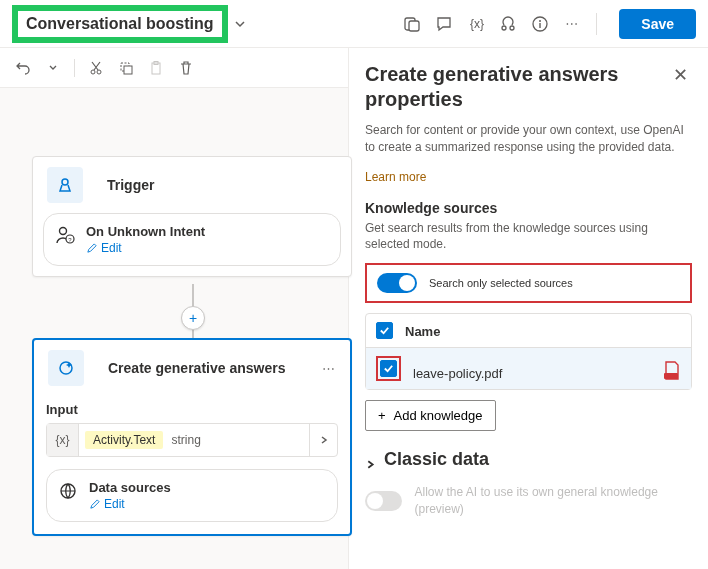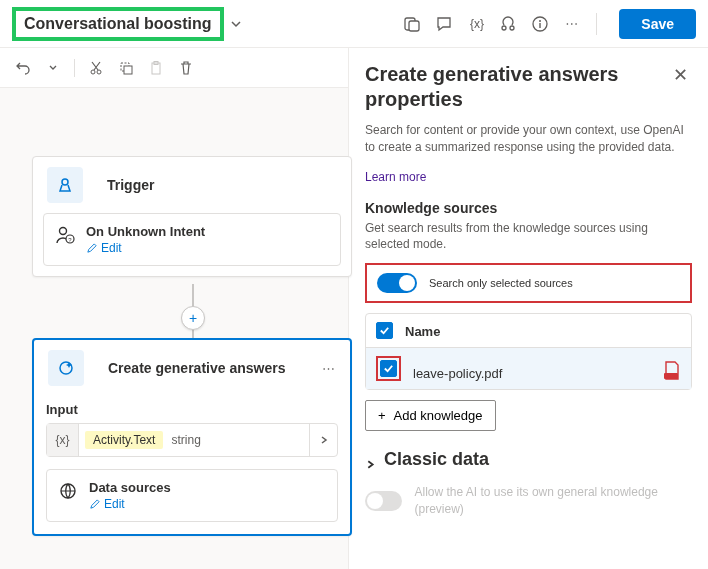--- a/index.html
+++ b/index.html
@@ -1,20 +1,20 @@
 <!DOCTYPE html>
 <html><head>
 <meta charset="utf-8">
 <style>
 * { box-sizing: border-box; margin: 0; padding: 0; }
 body { font-family: "Segoe UI", Arial, sans-serif; font-size: 13px; color: #323130; width: 708px; height: 569px; overflow: hidden; background: #fff; }
 
 
 .top-header { display: flex; align-items: center; height: 48px; border-bottom: 1px solid #edebe9; padding: 0 12px; }
-.title-box { border: 4px solid #22c55e; padding: 4px 8px; font-weight: 700; font-size: 16px; }
+.title-box { border: 6px solid #22c55e; padding: 4px 8px; font-weight: 700; font-size: 16px; }
 .chevron { margin-left: 6px; color: #605e5c; }
 .top-header .spacer { flex: 1; }
 .hdr-icon { width: 20px; height: 20px; display: inline-flex; align-items: center; justify-content: center; color: #605e5c; margin: 0 6px; cursor: pointer; }
 .save-btn { background: #0078d4; color: #fff; border: none; border-radius: 4px; padding: 7px 22px; font-weight: 600; font-size: 14px; margin-left: 14px; cursor: pointer; }
 .vdiv { width: 1px; height: 22px; background: #e1dfdd; margin: 0 8px; }
 
 
 .main { display: flex; height: 521px; }
 .canvas { flex: 1; position: relative; background: #faf9f8; }
 .panel { width: 360px; border-left: 1px solid #edebe9; padding: 14px 16px; background: #fff; overflow: hidden; }
@@ -29,21 +29,21 @@
 .card { position: absolute; background: #fff; border: 1px solid #e1dfdd; border-radius: 4px; box-shadow: 0 1px 2px rgba(0,0,0,0.05); width: 320px; }
 .card.selected { border: 2px solid #0078d4; }
 .trigger-card { top: 108px; left: 32px; }
 .gen-card { top: 290px; left: 32px; }
 .card-head { display: flex; align-items: center; padding: 10px 14px; gap: 24px; }
 .icon-sq { width: 36px; height: 36px; border-radius: 4px; background: #eaf3fb; display: inline-flex; align-items: center; justify-content: center; color: #0078d4; }
 .icon-sq.sel { background: #eaf3fb; }
 .card-title { font-weight: 600; font-size: 14px; }
 .more-dots { margin-left: auto; color: #605e5c; cursor: pointer; letter-spacing: 1px; }
 
-.inner-box { margin: 0 10px 10px; border: 1px solid #e1dfdd; border-radius: 4px; padding: 10px; display: flex; gap: 10px; align-items: flex-start; }
+.inner-box { margin: 0 10px 10px; border: 1px solid #e1dfdd; border-radius: 15px; padding: 10px; display: flex; gap: 10px; align-items: flex-start; }
 .inner-icon { width: 22px; height: 22px; display: inline-flex; align-items: center; justify-content: center; color: #323130; }
 .inner-texts .label { font-weight: 600; font-size: 13px; }
 .edit-link { color: #0078d4; font-size: 12px; display: flex; align-items: center; gap: 4px; margin-top: 2px; }
 
 .gen-body { padding: 0 12px 12px; }
 .sect-label { font-weight: 600; font-size: 13px; margin: 6px 0; }
 .input-bar { border: 1px solid #e1dfdd; border-radius: 4px; display: flex; align-items: stretch; height: 34px; }
 .fx { width: 32px; background: #f3f2f1; display: flex; align-items: center; justify-content: center; border-right: 1px solid #e1dfdd; font-size: 12px; color: #605e5c; }
 .pill { background: #fef9c3; margin: 5px 0 5px 6px; padding: 2px 8px; border-radius: 2px; font-size: 12px; align-self: center; }
 .type-txt { color: #605e5c; font-size: 12px; align-self: center; margin-left: 8px; }
@@ -51,21 +51,21 @@
 
 .connector { position:absolute; left: 192px; width:2px; background:#c8c6c4; }
 .conn1 { top: 236px; height: 54px; }
 .plus-btn { position: absolute; top: 258px; left: 181px; width: 24px; height: 24px; border-radius: 50%; background:#fff; border:1px solid #c8c6c4; color:#0078d4; display:flex; align-items:center; justify-content:center; box-shadow:0 1px 2px rgba(0,0,0,.1); cursor:pointer; font-size:14px;}
 
 
 .panel-head { display:flex; align-items:flex-start; }
 .panel-title { font-size: 20px; font-weight: 600; line-height: 1.25; }
 .close-x { margin-left: auto; font-size: 18px; color: #605e5c; cursor:pointer; padding:2px 4px; }
 .panel-desc { color: #605e5c; font-size: 12px; margin-top: 10px; line-height: 1.4; }
-.link { color: #4c1d95; font-size: 12px; margin-top: 14px; display:inline-block; cursor:pointer; }
+.link { color: #a16207; font-size: 12px; margin-top: 14px; display:inline-block; cursor:pointer; }
 .ks-heading { font-weight: 600; font-size: 14px; margin-top: 16px; }
 .ks-desc { color:#605e5c; font-size:12px; margin-top:4px; line-height:1.4; }
 
 .redbox { border:2px solid #d13438; }
 .toggle-row { display:flex; align-items:center; gap:12px; padding:8px 10px; margin-top:10px; }
 .toggle { width:40px; height:20px; border-radius:10px; background:#0078d4; position:relative; cursor:pointer; }
 .toggle .knob { position:absolute; right:2px; top:2px; width:16px; height:16px; border-radius:50%; background:#fff; }
 .toggle.off { background:#c8c6c4; }
 .toggle.off .knob { left:2px; right:auto; }
 .toggle-label { font-size:11px; }

